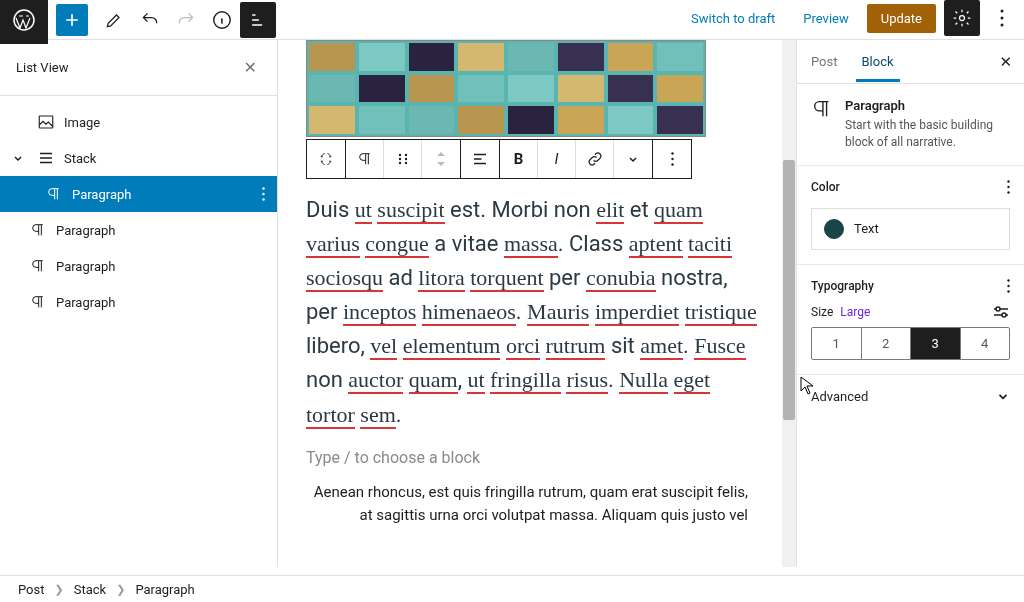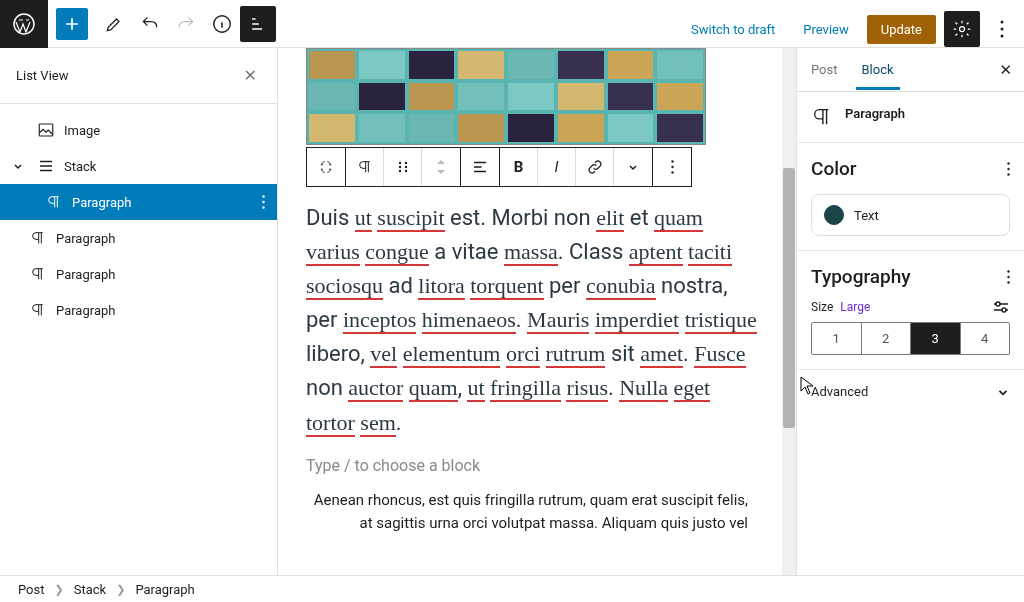--- a/index.html
+++ b/index.html
@@ -1,18 +1,18 @@
 <!DOCTYPE html>
 <html><head>
 <meta charset="utf-8">
 <style>
 * { box-sizing: border-box; margin: 0; padding: 0; }
 body { font-family: -apple-system, BlinkMacSystemFont, "Segoe UI", Roboto, sans-serif; font-size: 13px; color: #1e1e1e; width: 1024px; height: 602px; overflow: hidden; background: #fff; }
 
-.topbar { height: 48px; display: flex; align-items: flex-end; justify-content: space-between; border-bottom: 1px solid #e0e0e0; }
+.topbar { height: 40px; display: flex; align-items: flex-start; justify-content: space-between; border-bottom: 1px solid #e0e0e0; }
 .topbar-left { display: flex; align-items: center; height: 100%; }
 .topbar-right { display: flex; align-items: center; gap: 8px; padding-right: 8px; }
 .wp-logo { width: 48px; height: 48px; background: #1e1e1e; display: flex; align-items: center; justify-content: center; color: #fff; }
 .add-btn { width: 32px; height: 32px; background: #007cba; color: #fff; display: flex; align-items: center; justify-content: center; border-radius: 2px; margin: 0 8px; }
 .tool-btn { width: 36px; height: 36px; display: flex; align-items: center; justify-content: center; color: #1e1e1e; border-radius: 2px; }
 .tool-btn.active { background: #1e1e1e; color: #fff; }
 .tool-btn.light { color: #949494; }
 .link-btn { color: #007cba; padding: 6px 10px; font-size: 13px; cursor: pointer; }
 .primary-btn { background: #a16207; color: #fff; padding: 7px 14px; border-radius: 2px; font-size: 13px; }
 .settings-btn { width: 36px; height: 36px; background: #1e1e1e; color: #fff; display: flex; align-items: center; justify-content: center; border-radius: 2px; }
@@ -55,22 +55,22 @@
 .sidebar-right { width: 228px; border-left: 1px solid #e0e0e0; overflow-y: auto; }
 .tabs { display: flex; align-items: center; border-bottom: 1px solid #e0e0e0; padding: 0 8px; height: 44px; gap: 12px; }
 .tab { padding: 12px 6px 10px; font-size: 13px; color: #757575; border-bottom: 3px solid transparent; }
 .tab.active { color: #0c4a6e; border-bottom-color: #007cba; font-weight: 400; }
 .tab-close { margin-left: auto; font-size: 15px; padding: 4px; }
 .block-info { display: flex; gap: 12px; padding: 14px 14px; border-bottom: 1px solid #e8e8e8; }
 .block-info .bi-title { font-size: 13px; font-weight: 600; margin-bottom: 4px; }
 .block-info .bi-desc { font-size: 12px; color: #555; line-height: 1.4; }
 
 .panel { border-bottom: 1px solid #e8e8e8; padding: 14px; }
-.panel-head { display: flex; justify-content: space-between; align-items: center; font-size: 19px; font-weight: 500; }
-.color-row { border: 1px solid #ddd; border-radius: 8px; margin-top: 14px; overflow: hidden; }
+.panel-head { display: flex; justify-content: space-between; align-items: center; font-size: 12px; font-weight: 500; }
+.color-row { border: 1px solid #ddd; border-radius: 0; margin-top: 14px; overflow: hidden; }
 .color-item { display: flex; align-items: center; gap: 10px; padding: 10px 12px; font-size: 13px; }
 .color-item + .color-item { border-top: 1px solid #eee; }
 .swatch { width: 20px; height: 20px; border-radius: 50%; border: 1px solid #ccc; }
 .swatch.filled { background: #1a4548; border-color: #1a4548; }
 
 .typo .size-row { display: flex; justify-content: space-between; align-items: center; margin-top: 12px; font-size: 12px; }
 .size-label { color: #1e1e1e; }
 .size-val { color: #6d28d9; margin-left: 4px; }
 .segmented { display: flex; border: 1px solid #7a7a7a; border-radius: 2px; margin-top: 8px; overflow: hidden; }
 .seg { flex: 1; text-align: center; padding: 8px 0; font-size: 13px; color: #555; }
@@ -341,20 +341,21 @@
       <div class="tab-close">✕</div>
     </div>
     <div class="block-info">
       <span>
           <svg width="22" height="22" viewBox="0 0 24 24">
             <path d="M13 4h6M13 4v16M17 4v16M13 4H9a5 5 0 000 10h4" stroke="#1e1e1e" stroke-width="1.5" fill="none"></path>
           </svg>
         </span>
       <div>
         <div class="bi-title">Paragraph</div>
+        <div class="bi-desc">Start with the basic building block of all narrative.</div>
       </div>
     </div>
 
     <div class="panel">
       <div class="panel-head">
         <span>Color</span>
         <span>
             <svg width="3" height="14" viewBox="0 0 3 14">
               <circle cx="1.5" cy="1.5" r="1.2" fill="#1e1e1e"></circle>
               <circle cx="1.5" cy="7" r="1.2" fill="#1e1e1e"></circle>

